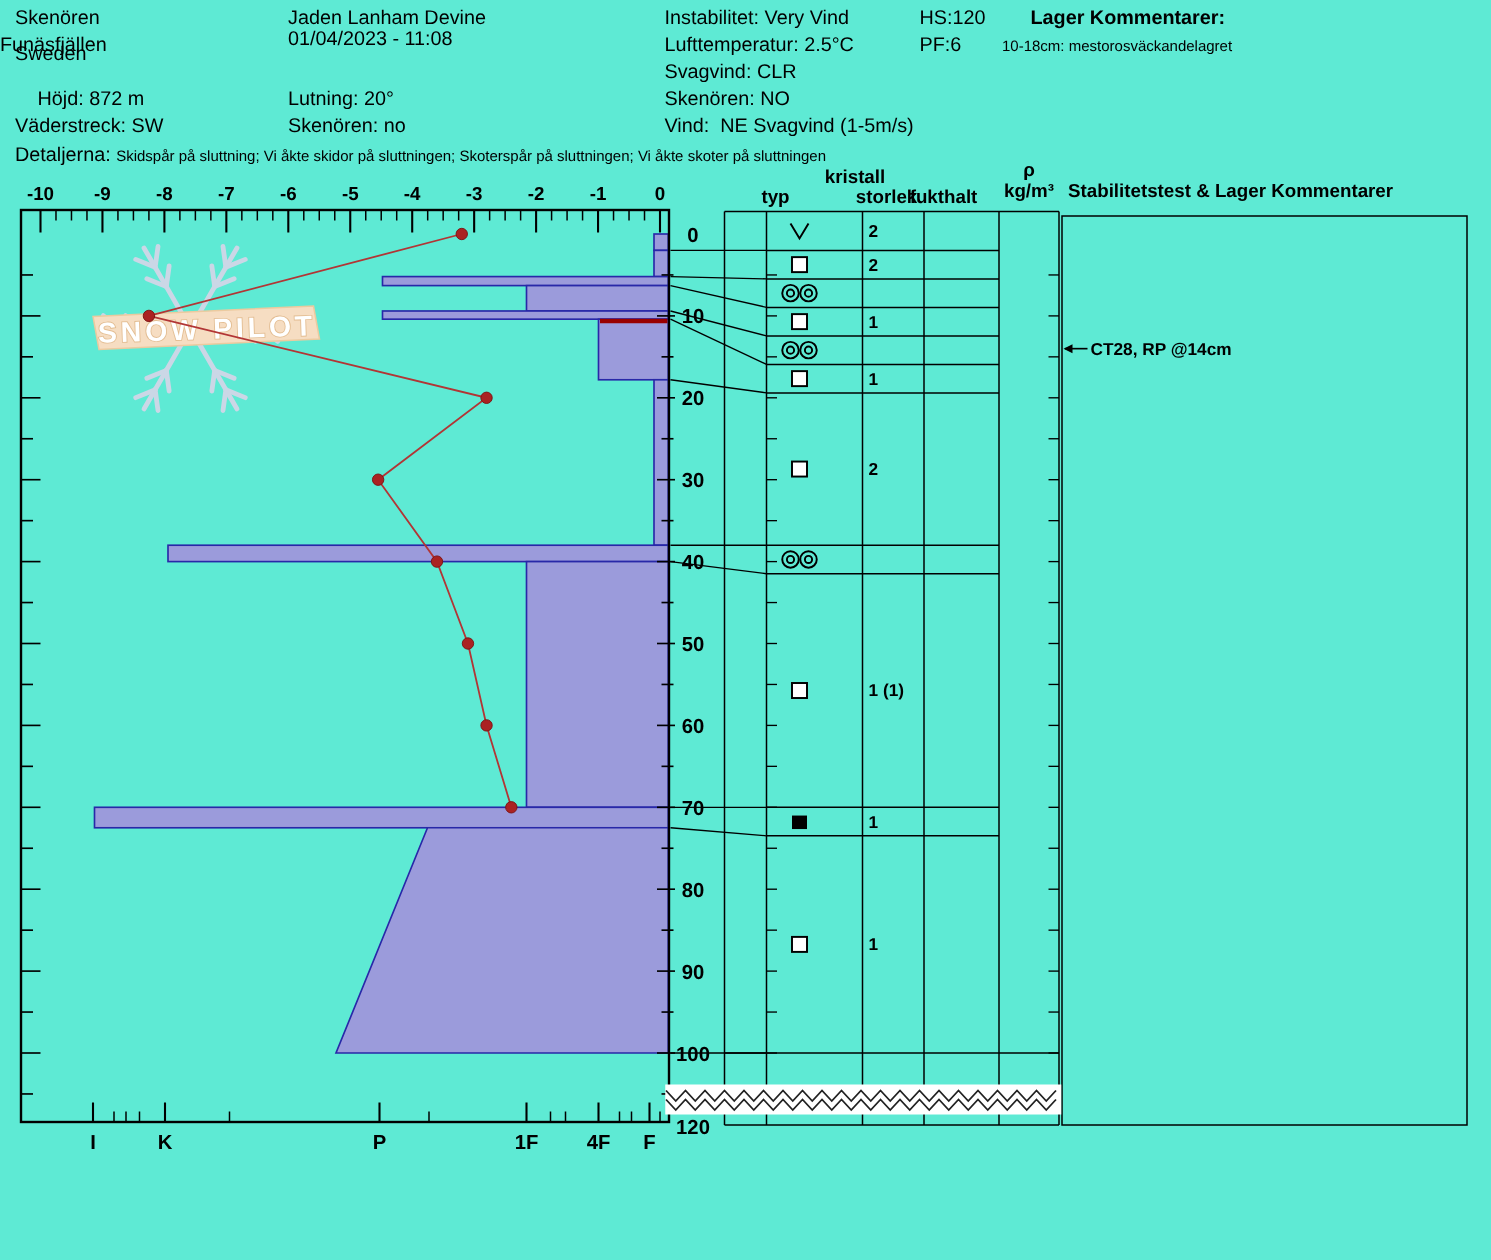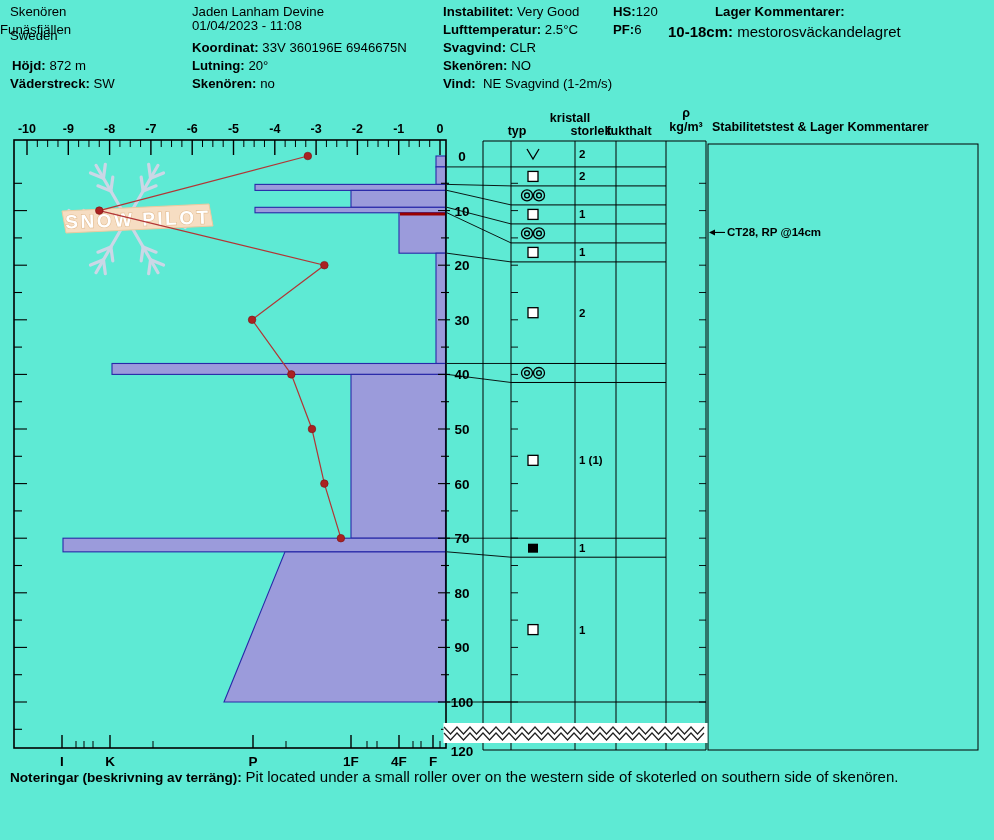--- a/index.html
+++ b/index.html
@@ -1,50 +1,50 @@
 <!DOCTYPE html>
 <html><head>
 <meta charset="utf-8">
 <style>
   html,body{margin:0;padding:0;background:#fff;}
   .page{position:relative;width:994px;height:840px;background:#5eead4;overflow:hidden;
         font-family:"Liberation Sans",sans-serif;color:#000;}
   .hline{position:absolute;font-size:13.2px;white-space:nowrap;line-height:16px;}
-  .hline b{font-weight:bold;text-align:right;}
-  .sm{font-size:15px;}
+  .hline b{font-weight:normal;text-align:right;}
+  .sm{font-size:10px;}
   #chart{position:absolute;left:0;top:0;}
 </style>
 </head>
 <body>
 <div class="page">
 
   <div class="hline" style="left:10px;top:4px">Skenören</div>
   <div class="hline" style="left:0;top:22px">Funäsfjällen</div>
   <div class="hline" style="left:10px;top:28px">Sweden</div>
-  <div class="hline" style="left:12px;top:58px"><b>Höjd:</b> <span>872 m</span></div>
+  <div class="hline" style="left:25px;top:58px"><b>Höjd:</b> <span>872 m</span></div>
   <div class="hline" style="left:10px;top:76px"><b>Väderstreck:</b> <span>SW</span></div>
 
   <div class="hline" style="left:192px;top:4px">Jaden Lanham Devine</div>
   <div class="hline" style="left:192px;top:18px">01/04/2023 - 11:08</div>
-  <div class="hline" style="left:192px;top:40px"><b>Koordinat:</b> <span>33V 360196E 6946675N</span></div>
   <div class="hline" style="left:192px;top:58px"><b>Lutning:</b> <span>20°</span></div>
   <div class="hline" style="left:192px;top:76px"><b>Skenören:</b> <span>no</span></div>
 
-  <div class="hline" style="left:443px;top:4px"><b>Instabilitet:</b> <span>Very Good</span></div>
+  <div class="hline" style="left:443px;top:4px"><b>Instabilitet:</b> <span>Very Vind</span></div>
   <div class="hline" style="left:443px;top:22px"><b>Lufttemperatur:</b> <span>2.5°C</span></div>
   <div class="hline" style="left:443px;top:40px"><b>Svagvind:</b> <span>CLR</span></div>
   <div class="hline" style="left:443px;top:58px"><b>Skenören:</b> <span>NO</span></div>
-  <div class="hline" style="left:443px;top:76px"><b>Vind:</b>&nbsp; <span>NE Svagvind (1-2m/s)</span></div>
+  <div class="hline" style="left:443px;top:76px"><b>Vind:</b>&nbsp; <span>NE Svagvind (1-5m/s)</span></div>
 
   <div class="hline" style="left:613px;top:4px"><b>HS:</b><span>120</span></div>
   <div class="hline" style="left:613px;top:22px"><b>PF:</b><span>6</span></div>
 
-  <div class="hline" style="left:715px;top:4px;font-weight:bold">Lager Kommentarer:</div>
+  <div class="hline" style="left:687px;top:4px;font-weight:bold">Lager Kommentarer:</div>
   <div class="hline sm" style="left:668px;top:24px"><b>10-18cm:</b> <span>mestorosväckandelagret</span></div>
 
+  <div class="hline" style="left:10px;top:95px"><b style="font-size:13.2px">Detaljerna:</b> <span class="sm">Skidspår på sluttning;  Vi åkte skidor på sluttningen;  Skoterspår på sluttningen;  Vi åkte skoter på sluttningen</span></div>
 
   <svg id="chart" width="994" height="840">
       <line x1="127" y1="219" x2="189" y2="219" stroke="#cbd7e6" stroke-width="3.2" stroke-linecap="round"></line>
       <line x1="159.24" y1="219" x2="170.29989124096312" y2="227.58363592762808" stroke="#cbd7e6" stroke-width="3.2" stroke-linecap="round"></line>
       <line x1="159.24" y1="219" x2="170.29989124096312" y2="210.41636407237192" stroke="#cbd7e6" stroke-width="3.2" stroke-linecap="round"></line>
       <line x1="174.12" y1="219" x2="185.17989124096312" y2="227.58363592762808" stroke="#cbd7e6" stroke-width="3.2" stroke-linecap="round"></line>
       <line x1="174.12" y1="219" x2="185.17989124096312" y2="210.41636407237192" stroke="#cbd7e6" stroke-width="3.2" stroke-linecap="round"></line>
       <line x1="127" y1="219" x2="158" y2="272.6935750346352" stroke="#cbd7e6" stroke-width="3.2" stroke-linecap="round"></line>
       <line x1="143.12" y1="246.9206590180103" x2="141.21629885031885" y2="260.79062375959137" stroke="#cbd7e6" stroke-width="3.2" stroke-linecap="round"></line>
       <line x1="143.12" y1="246.9206590180103" x2="156.08359239064427" y2="252.20698783196332" stroke="#cbd7e6" stroke-width="3.2" stroke-linecap="round"></line>
@@ -331,14 +331,13 @@
       <circle cx="307.84000000000003" cy="156" r="3.8" fill="#aa2222" stroke="#7a1010" stroke-width="0.6"></circle>
       <circle cx="99.27500000000003" cy="210.6" r="3.8" fill="#aa2222" stroke="#7a1010" stroke-width="0.6"></circle>
       <circle cx="324.36" cy="265.2" r="3.8" fill="#aa2222" stroke="#7a1010" stroke-width="0.6"></circle>
       <circle cx="252.085" cy="319.8" r="3.8" fill="#aa2222" stroke="#7a1010" stroke-width="0.6"></circle>
       <circle cx="291.32" cy="374.4" r="3.8" fill="#aa2222" stroke="#7a1010" stroke-width="0.6"></circle>
       <circle cx="311.97" cy="429" r="3.8" fill="#aa2222" stroke="#7a1010" stroke-width="0.6"></circle>
       <circle cx="324.36" cy="483.6" r="3.8" fill="#aa2222" stroke="#7a1010" stroke-width="0.6"></circle>
       <circle cx="340.88" cy="538.2" r="3.8" fill="#aa2222" stroke="#7a1010" stroke-width="0.6"></circle>
     </svg>
 
-  <div class="hline" style="left:10px;top:769px"><b style="font-size:13.6px">Noteringar (beskrivning av terräng):</b> <span class="sm">Pit located under a small roller over on the western side of skoterled on southern side of skenören.</span></div>
 </div>
 
 </body></html>

